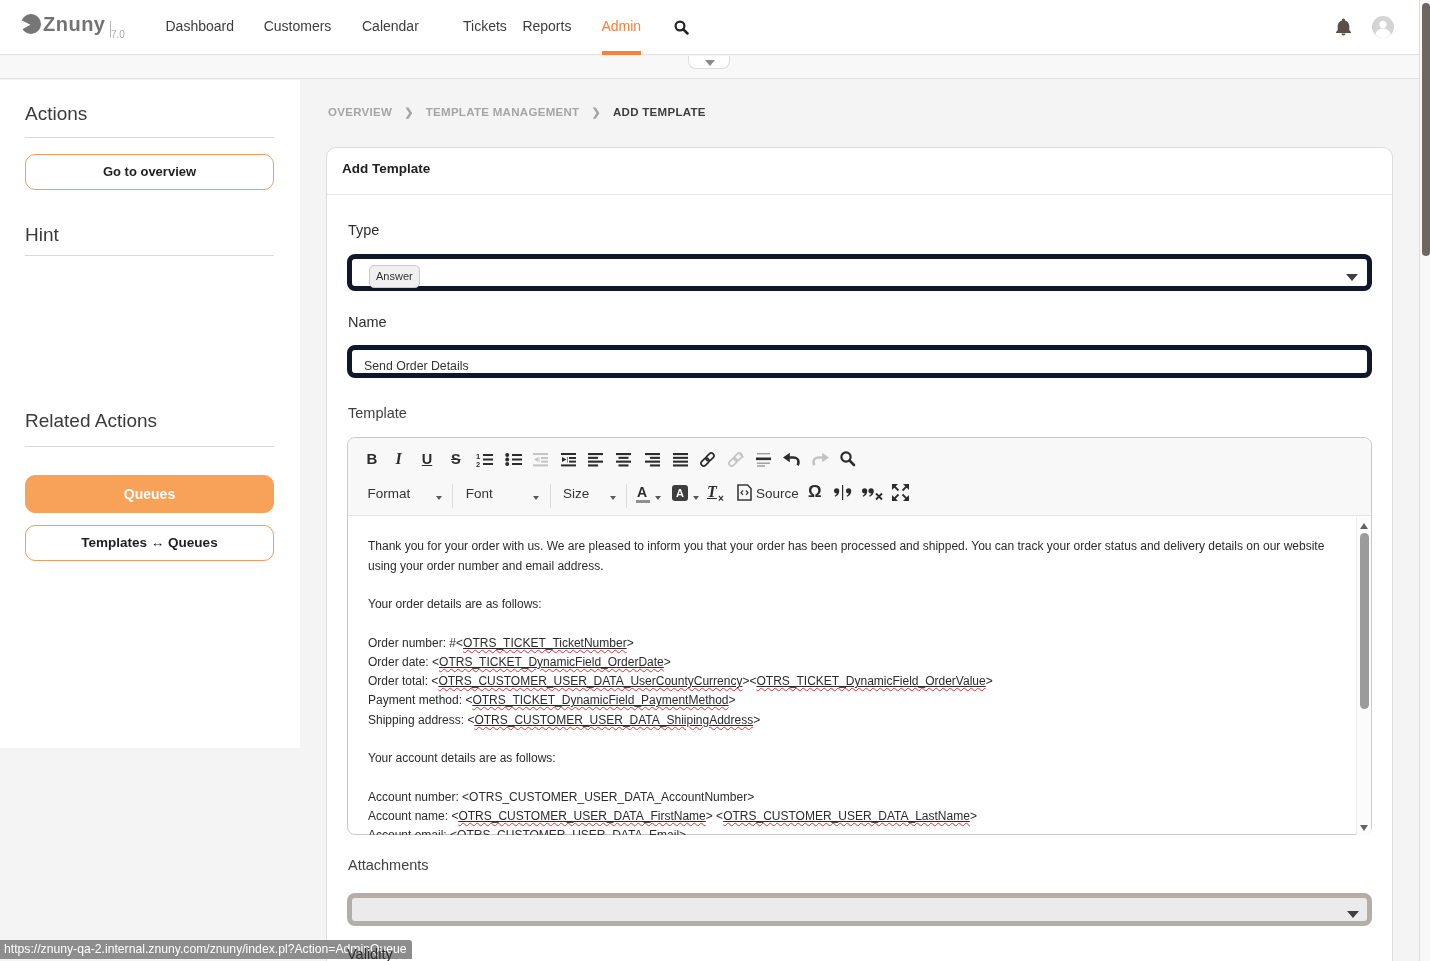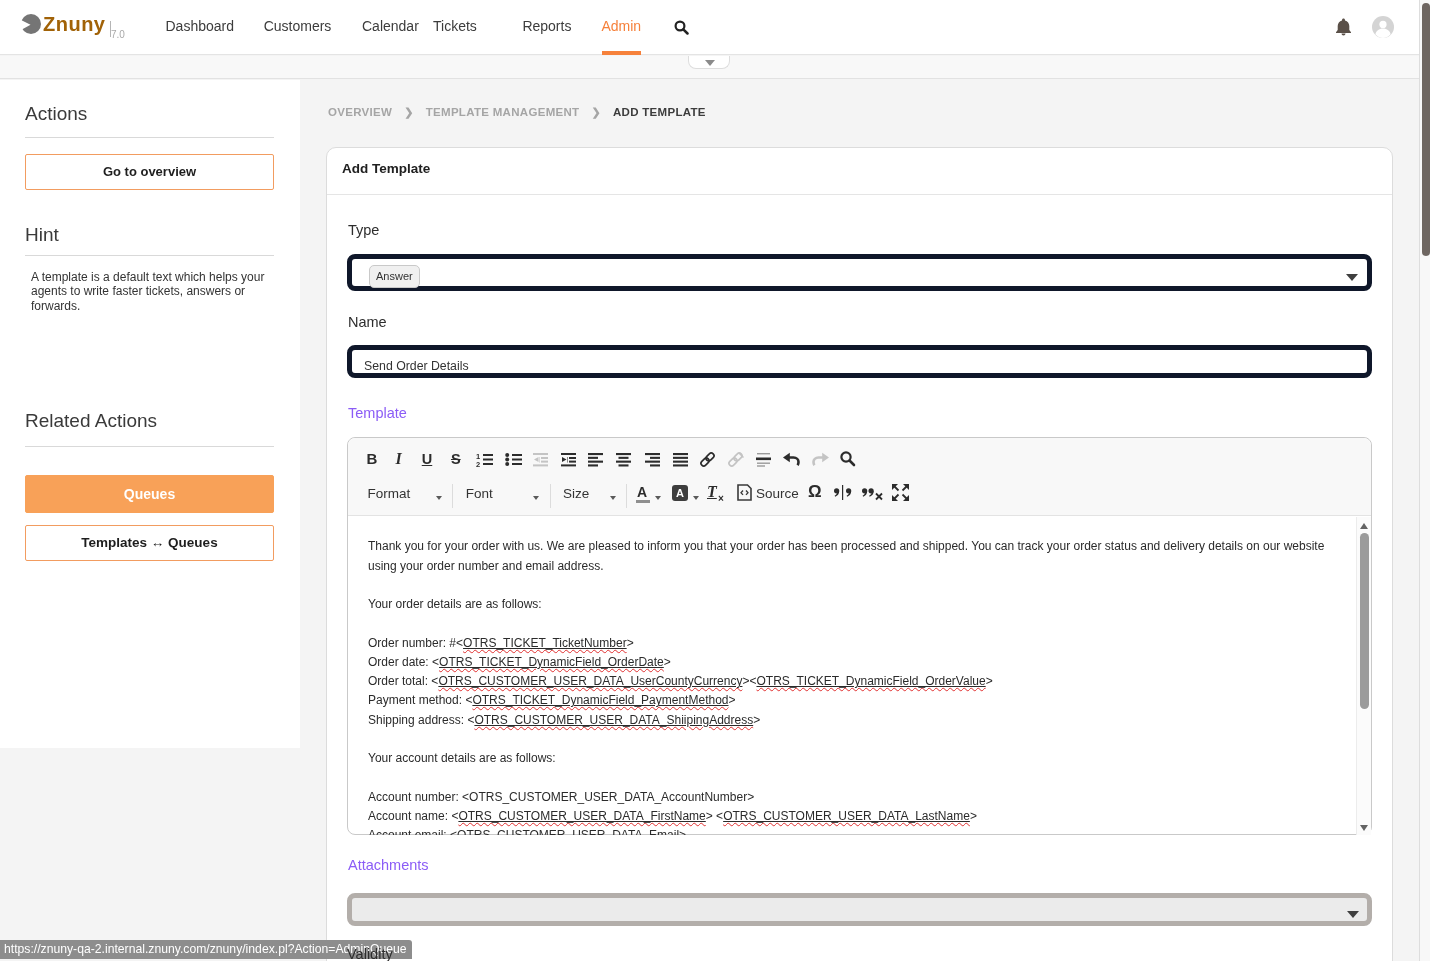--- a/index.html
+++ b/index.html
@@ -7,47 +7,47 @@
 #page { position:relative; width:1430px; height:961px; }
 .abs { position:absolute; }
 
 
 #nav { position:absolute; left:0; top:0; width:1419px; height:55px; background:#fff; border-bottom:1px solid #e4e4e4; }
 .navlink { position:absolute; top:18px; font-size:14px; color:#3c3c3c; white-space:nowrap; }
 #adminlink { color:#f6813b; }
 #adminbar { position:absolute; left:602px; top:51px; width:39px; height:4px; background:#f6813b; }
 
 
-#logo-znuny { position:absolute; left:43px; top:12.5px; font-size:20px; font-weight:bold; color:#a16207; letter-spacing:0.5px; }
+#logo-znuny { position:absolute; left:43px; top:12.5px; font-size:20px; font-weight:bold; color:#737373; letter-spacing:0.5px; }
 #logo-sep { position:absolute; left:110px; top:21px; width:1px; height:16px; background:#b5b5b5; }
 #logo-ver { position:absolute; left:111px; top:29px; font-size:10px; color:#a9a9a9; }
 
 
 #strip { position:absolute; left:0; top:56px; width:1419px; height:23px; background:#f8f8f8; border-bottom:1px solid #e2e2e2; }
 #tab { position:absolute; left:688px; top:0px; width:42px; height:13px; background:#fff; border:1px solid #ddd; border-top:none; border-radius:0 0 8px 8px; }
 #tab .tri { position:absolute; left:16px; top:4px; width:0; height:0; border-left:5px solid transparent; border-right:5px solid transparent; border-top:6px solid #8a8a8a; }
 
 
 #sidebar { position:absolute; left:0; top:80px; width:300px; height:668px; background:#fff; }
 .sbh { position:absolute; left:25px; font-size:19px; color:#3a3a3a; font-weight:400; }
 .sbhr { position:absolute; left:25px; width:249px; border-top:1px solid #d9d9d9; }
-.sbbtn { position:absolute; left:25px; width:249px; background:#fff; border:1px solid #f29c60; border-radius:2px; text-align:center; font-weight:bold; color:#1e1e1e; }
+.sbbtn { position:absolute; left:25px; width:249px; background:#fff; border:1px solid #f29c60; border-radius:10px; text-align:center; font-weight:bold; color:#1e1e1e; }
 #hintp { position:absolute; left:31px; top:190px; width:240px; font-size:12px; line-height:14.3px; color:#333; }
 #hintp2 { position:absolute; left:31px; top:261px; width:225px; font-size:12px; line-height:14.5px; color:#333; }
 #hintp2 a { color:#ee8b45; font-size:14px; text-decoration:none; }
 
 
 #crumbs { position:absolute; left:328px; top:106px; font-size:11.5px; font-weight:bold; letter-spacing:0.3px; color:#a5a5a5; white-space:nowrap; }
 #crumbs .sep { color:#a5a5a5; font-weight:bold; padding:0 12px; font-size:11px; }
 #crumbs .last { color:#3c3c3c; }
 #card { position:absolute; left:326px; top:147px; width:1067px; height:880px; background:#fff; border:1px solid #dcdcdc; border-radius:10px; }
 #cardtitle { position:absolute; left:15px; top:13px; font-size:13.5px; font-weight:bold; color:#202020; }
 #carddiv { position:absolute; left:0; top:46px; width:100%; border-top:1px solid #e5e5e5; }
 .flabel { position:absolute; left:21px; font-size:14.5px; color:#2d2d2d; }
-.flabel.gray { color:#8b5cf6; }
+.flabel.gray { color:#404040; }
 .ctl { position:absolute; left:20px; width:1025px; border:5px solid #0f172a; border-radius:8px; background:#fff; }
 .dtri { position:absolute; width:0; height:0; border-left:6.5px solid transparent; border-right:6.5px solid transparent; border-top:7px solid #3f3f3f; }
 #chip { position:absolute; left:17px; top:6px; height:23px; padding:0 6px; background:#f0f0f0; border:1px solid #c9c9c9; border-radius:5px; font-size:11px; color:#333; line-height:21px; }
 #nameval { position:absolute; left:12px; top:9px; font-size:12.3px; color:#333; }
 
 
 #editor { position:absolute; left:20px; top:289px; width:1025px; height:398px; border:1px solid #c9c9c9; border-radius:8px; background:#fff; }
 #toolbar { position:absolute; left:0; top:0; width:1023px; height:78px; background:#f8f8f8; border-bottom:1px solid #e3e3e3; border-radius:8px 8px 0 0; }
 .tbi { position:absolute; width:28px; height:22px; top:11px; text-align:center; color:#2c2c2c; }
 .tbi svg { display:block; margin:0 auto; }
@@ -77,21 +77,21 @@
     <svg class="abs" style="left:20.5px; top:14px;" width="20" height="20" viewBox="0 0 20 20">
       <circle cx="10" cy="10" r="10" fill="#757575"></circle>
       <polygon points="9.5,10.8 -1,5.6 -1,16.6" fill="#fff"></polygon>
     </svg>
     <span id="logo-znuny">Znuny</span>
     <span id="logo-sep"></span>
     <span id="logo-ver">7.0</span>
     <span class="navlink" style="left:165.5px;">Dashboard</span>
     <span class="navlink" style="left:263.7px;">Customers</span>
     <span class="navlink" style="left:362px;">Calendar</span>
-    <span class="navlink" style="left:433px;">Tickets</span>
+    <span class="navlink" style="left:463px;">Tickets</span>
     <span class="navlink" style="left:522.4px;">Reports</span>
     <span class="navlink" id="adminlink" style="left:601.4px;">Admin</span>
     <div id="adminbar"></div>
     <svg class="abs" style="left:674px; top:20px;" width="15" height="15" viewBox="0 0 15 15">
       <circle cx="6" cy="6" r="4.4" fill="none" stroke="#222" stroke-width="2.2"></circle>
       <line x1="9.3" y1="9.3" x2="13.5" y2="13.5" stroke="#222" stroke-width="2.5" stroke-linecap="round"></line>
     </svg>
     <svg class="abs" style="left:1335px; top:18px;" width="17" height="18" viewBox="0 0 17 18">
       <path d="M8.5 0.5 C9.3 0.5 10 1.2 10 2 L10 2.4 C12.6 3 14.3 5.2 14.3 8 L14.3 12 L16 14.2 L16 15 L1 15 L1 14.2 L2.7 12 L2.7 8 C2.7 5.2 4.4 3 7 2.4 L7 2 C7 1.2 7.7 0.5 8.5 0.5 Z" fill="#5a5048"></path>
       <path d="M6.5 15.5 C6.5 16.6 7.4 17.5 8.5 17.5 C9.6 17.5 10.5 16.6 10.5 15.5 Z" fill="#5a5048"></path>
@@ -108,21 +108,20 @@
         <div class="tri"></div>
       </div>
   </div>
 
   <div id="sidebar">
     <div class="sbh" style="top:23px;">Actions</div>
     <div class="sbhr" style="top:57px;"></div>
     <div class="sbbtn" style="top:74px; height:36px; font-size:13px; line-height:34px;">Go to overview</div>
     <div class="sbh" style="top:144px;">Hint</div>
     <div class="sbhr" style="top:175px;"></div>
-    <div id="hintp">A template is a default text which helps your agents to write faster tickets, answers or forwards.</div>
     <div class="sbh" style="top:330px;">Related Actions</div>
     <div class="sbhr" style="top:366px;"></div>
     <div class="sbbtn" style="top:395px; height:38px; font-size:14px; line-height:36px; background:#f8a158; border-color:#f8a158; color:#fff;">Queues</div>
     <div class="sbbtn" style="top:445px; height:36px; font-size:13.5px; line-height:34px;">Templates ↔ Queues</div>
   </div>
 
   <div id="crumbs">OVERVIEW<span class="sep">❯</span>TEMPLATE MANAGEMENT<span class="sep">❯</span><span class="last">ADD TEMPLATE</span></div>
 
   <div id="card">
     <div id="cardtitle">Add Template</div>

